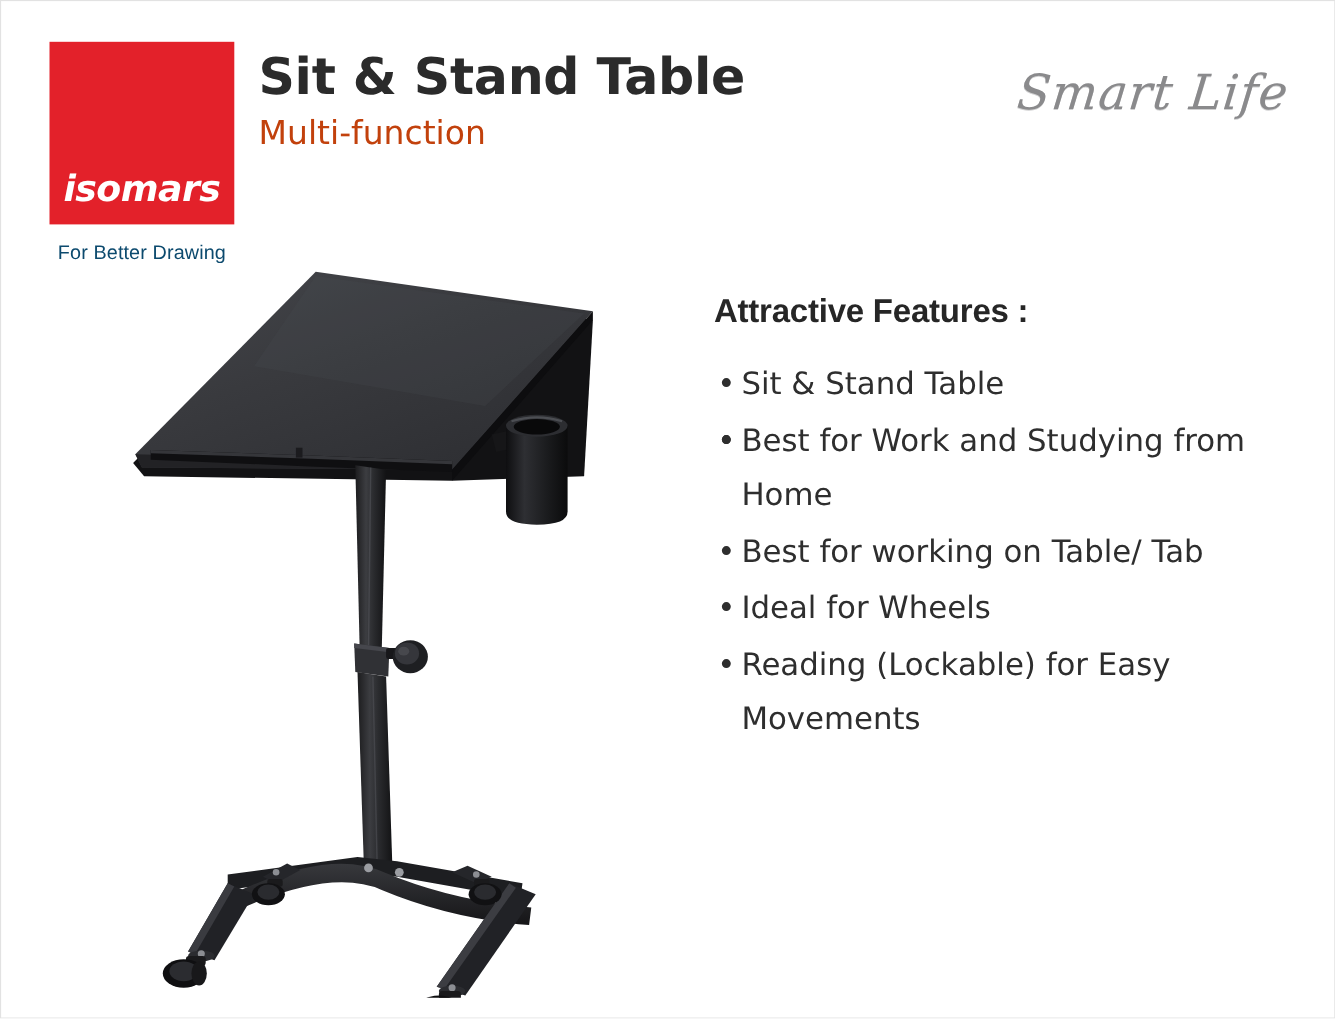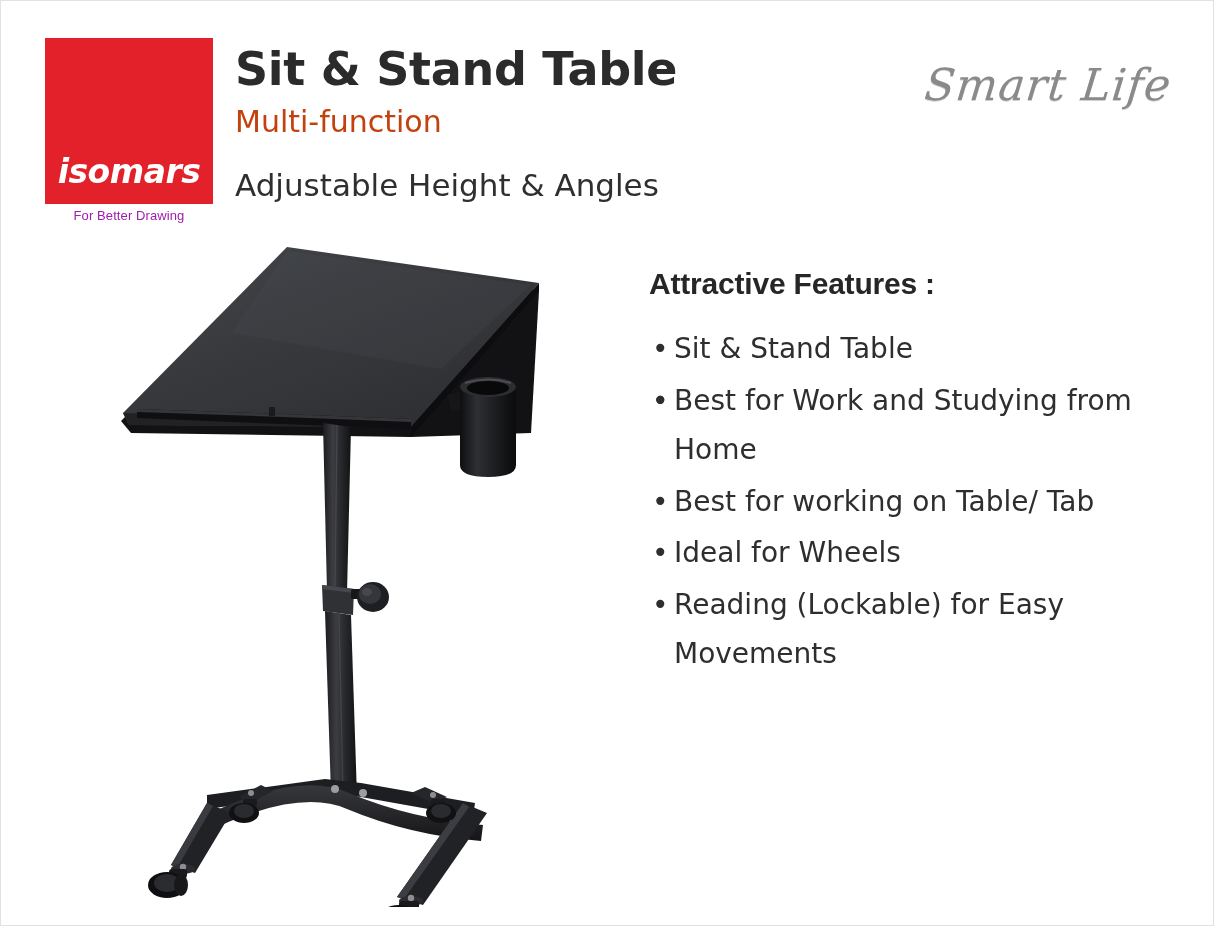--- a/index.html
+++ b/index.html
@@ -41,25 +41,25 @@
     text-align: center;
     color: #ffffff;
     font-family: "DejaVu Sans", sans-serif;
     font-style: italic;
     font-weight: 700;
     font-size: 33px;
     letter-spacing: -0.5px;
     line-height: 1;
   }
   .logo-tagline {
-    margin-top: 4px;
+    margin-top: 15px;
     text-align: center;
-    color: #a21caf;
+    color: #0c4a6e;
     font-family: "Liberation Sans", sans-serif;
-    font-size: 13px;
+    font-size: 18px;
     font-weight: 400;
     white-space: nowrap;
     letter-spacing: 0.1px;
   }
 
   .title-block {
     position: absolute;
     left: 234px;
     top: 44px;
     width: 620px;
@@ -170,21 +170,20 @@
   <div class="logo-block">
     <div class="logo-square">
       <div class="logo-wordmark">isomars</div>
     </div>
     <div class="logo-tagline">For Better Drawing</div>
   </div>
 
   <div class="title-block">
     <div class="product-title">Sit &amp; Stand Table</div>
     <div class="product-subtitle">Multi-function</div>
-    <div class="product-tagline">Adjustable Height &amp; Angles</div>
   </div>
 
   <div class="smartlife">
     <span class="smartlife-text">Smart Life</span>
   </div>
 
   <div class="features">
     <div class="features-heading">Attractive Features :</div>
     <ul class="feature-list">
       <li class="feature-item">

